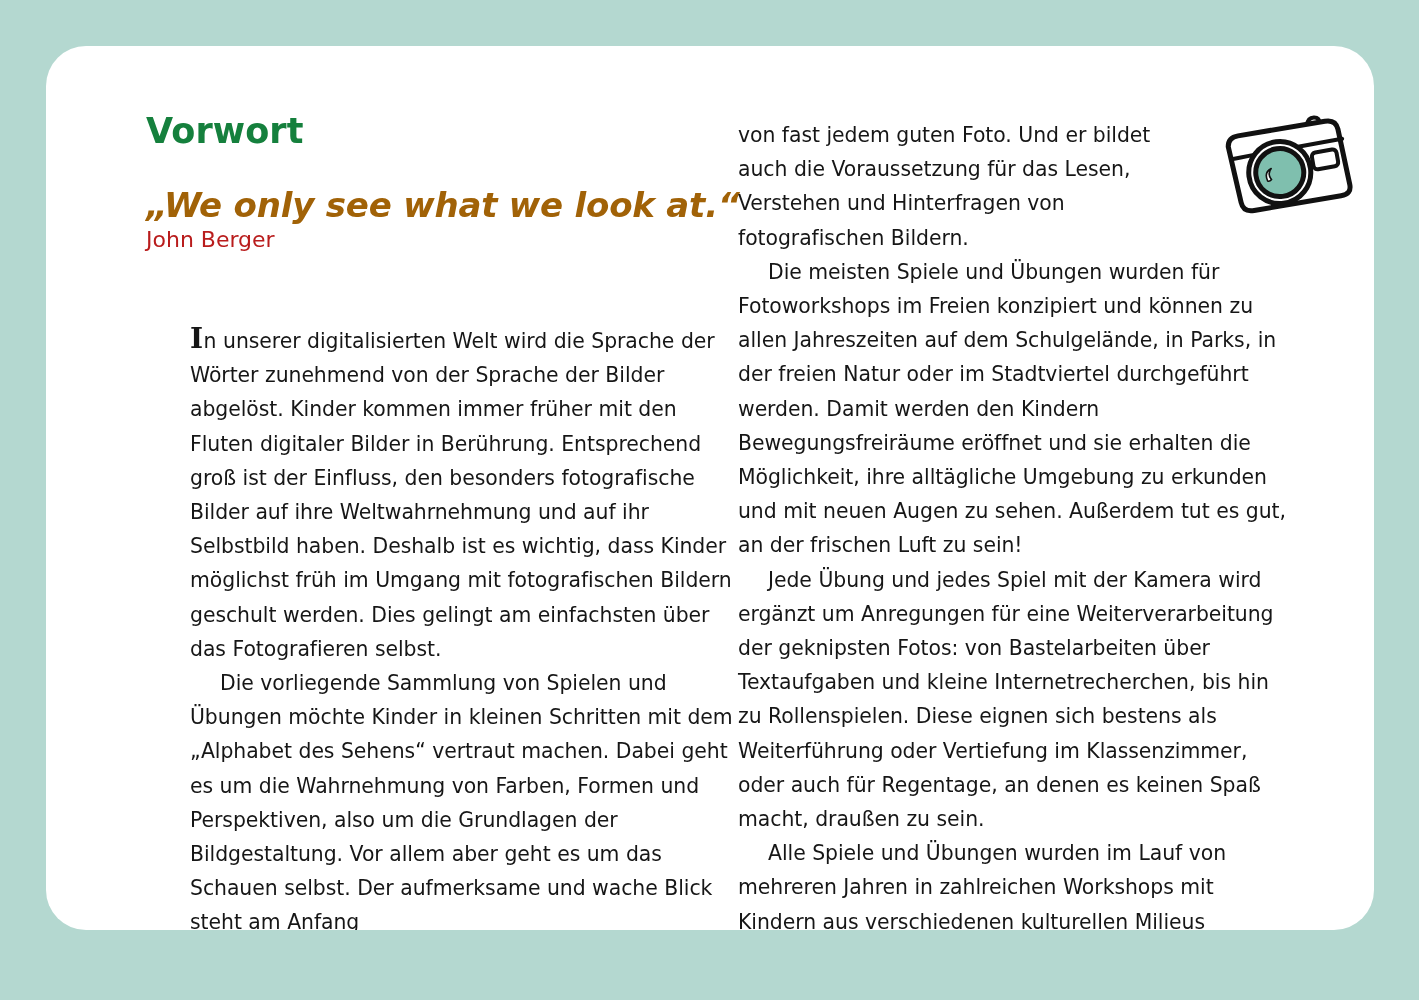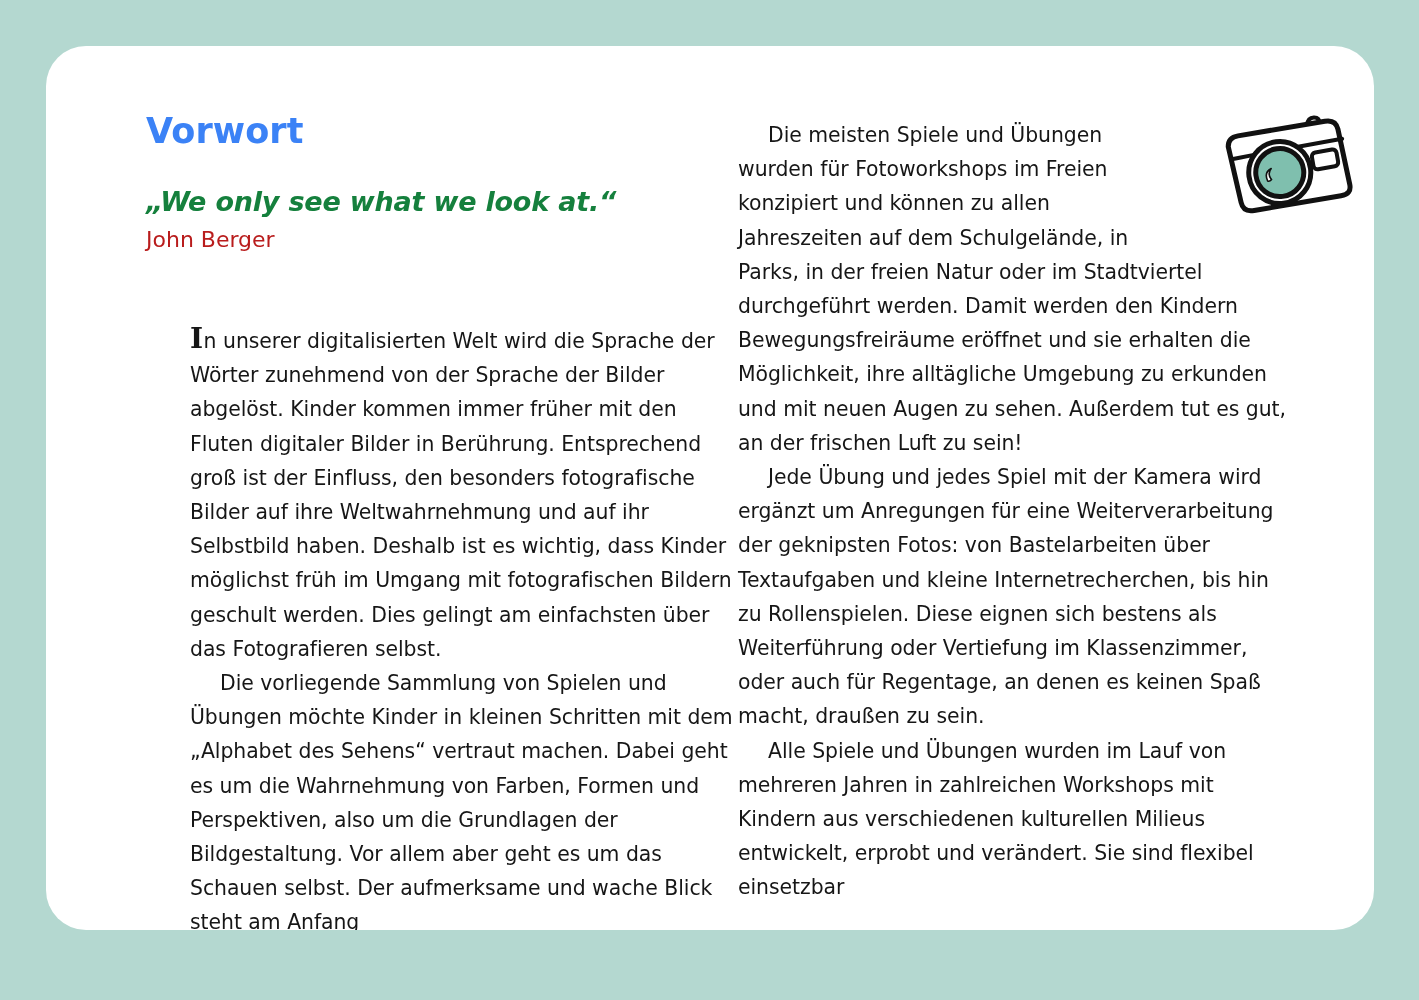--- a/index.html
+++ b/index.html
@@ -33,34 +33,34 @@
     overflow: hidden;
   }
 
   
   .heading {
     position: absolute;
     left: 100px;
     top: 68px;
     font-size: 35px;
     font-weight: bold;
-    color: #3b82f6;
+    color: #15803d;
     letter-spacing: 0.1px;
     line-height: 1;
   }
 
   
   .quote {
     position: absolute;
     left: 100px;
     top: 141px;
-    font-size: 27px;
+    font-size: 34px;
     font-weight: bold;
     font-style: italic;
-    color: #15803d;
+    color: #a16207;
     letter-spacing: -0.2px;
     line-height: 1.1;
     white-space: nowrap;
   }
   .quote-author {
     position: absolute;
     left: 100px;
     top: 180px;
     font-size: 22px;
     font-weight: normal;
@@ -138,20 +138,21 @@
     <div class="quote">„We only see what we look at.“</div>
     <div class="quote-author">John Berger</div>
 
     <div class="left-body body-text">
       <p><span class="initial">I</span><span>n unserer digitalisierten Welt wird die Sprache der Wörter zunehmend von der Sprache der Bilder abgelöst. Kinder kommen immer früher mit den Fluten digitaler Bilder in Berührung. Entsprechend groß ist der Einfluss, den besonders fotografische Bilder auf ihre Weltwahrnehmung und auf ihr Selbstbild haben. Deshalb ist es wichtig, dass Kinder möglichst früh im Umgang mit fotografischen Bildern geschult werden. Dies gelingt am einfachsten über das Fotografieren selbst.</span></p>
       <p class="indent">Die vorliegende Sammlung von Spielen und Übungen möchte Kinder in kleinen Schritten mit dem „Alphabet des Sehens“ vertraut machen. Dabei geht es um die Wahrnehmung von Farben, Formen und Perspektiven, also um die Grundlagen der Bildgestaltung. Vor allem aber geht es um das Schauen selbst. Der aufmerksame und wache Blick steht am Anfang</p>
     </div>
 
     <div class="right-body body-text">
       <div class="cam-spacer"></div>
+      <p>von fast jedem guten Foto. Und er bildet auch die Voraussetzung für das Lesen, Verstehen und Hinterfragen von fotografischen Bildern.</p>
       <p class="indent">Die meisten Spiele und Übungen wurden für Fotoworkshops im Freien konzipiert und können zu allen Jahreszeiten auf dem Schulgelände, in Parks, in der freien Natur oder im Stadtviertel durchgeführt werden. Damit werden den Kindern Bewegungsfreiräume eröffnet und sie erhalten die Möglichkeit, ihre alltägliche Umgebung zu erkunden und mit neuen Augen zu sehen. Außerdem tut es gut, an der frischen Luft zu sein!</p>
       <p class="indent">Jede Übung und jedes Spiel mit der Kamera wird ergänzt um Anregungen für eine Weiterverarbeitung der geknipsten Fotos: von Bastelarbeiten über Textaufgaben und kleine Internetrecherchen, bis hin zu Rollenspielen. Diese eignen sich bestens als Weiterführung oder Vertiefung im Klassenzimmer, oder auch für Regentage, an denen es keinen Spaß macht, draußen zu sein.</p>
       <p class="indent">Alle Spiele und Übungen wurden im Lauf von mehreren Jahren in zahlreichen Workshops mit Kindern aus verschiedenen kulturellen Milieus entwickelt, erprobt und verändert. Sie sind flexibel einsetzbar</p>
     </div>
 
     <svg class="camera" viewBox="0 0 150 120">
       <g transform="rotate(-7 75 62)">
 
         <path d="M103 24 q1.5 -7 7.5 -6.5 q6 0.5 5 7.5" fill="#ffffff" stroke="#111111" stroke-width="4.2" stroke-linecap="round" stroke-linejoin="round"></path>
 

